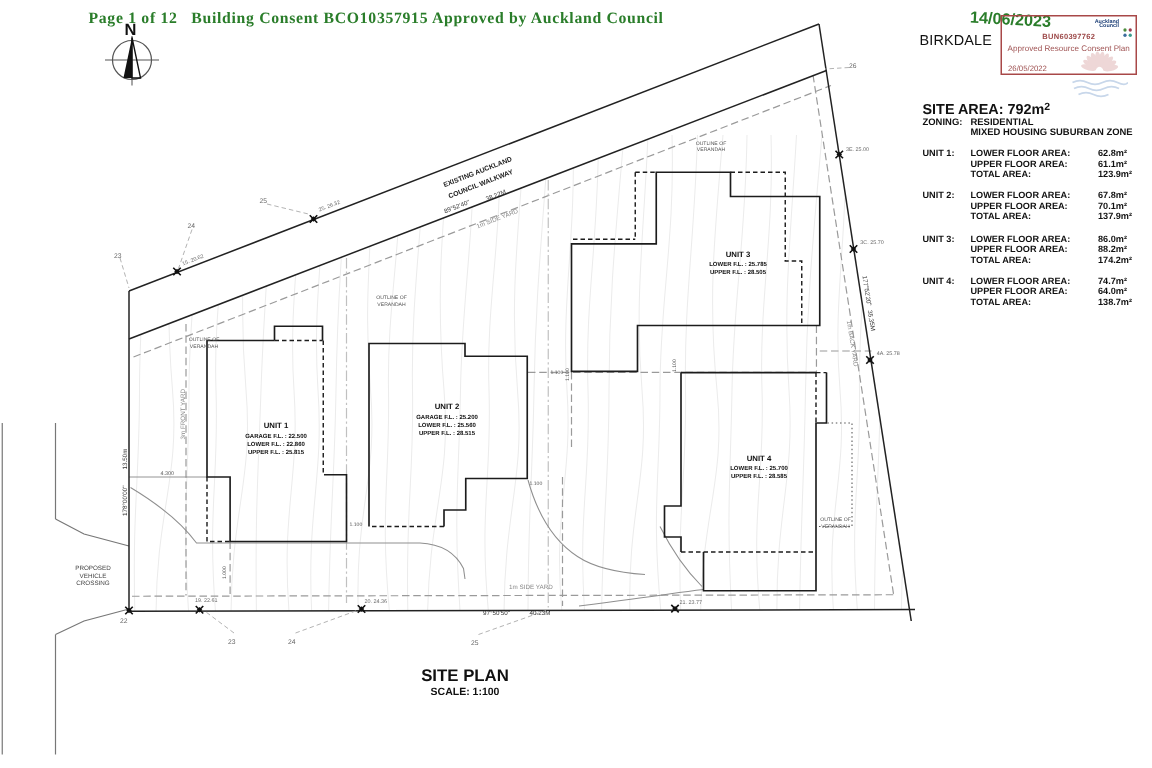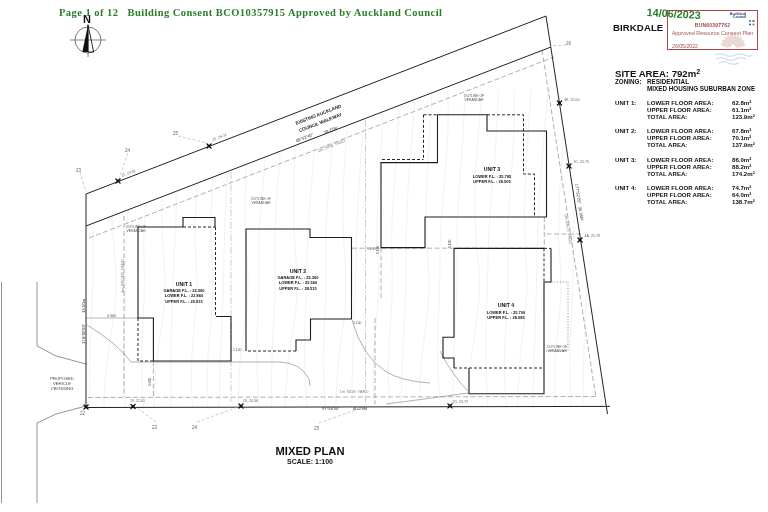--- a/index.html
+++ b/index.html
@@ -187,21 +187,21 @@
       <circle cx="88" cy="40" r="13" fill="none" stroke="#555" stroke-width="0.8"></circle>
       <line x1="70" y1="40" x2="106" y2="40" stroke="#555" stroke-width="0.7"></line>
       <line x1="88" y1="24" x2="88" y2="57" stroke="#555" stroke-width="0.7"></line>
       <polygon points="88,25 82.3,52 88,52" fill="#111"></polygon>
       <polygon points="88,25 93.7,52 88,52" fill="none" stroke="#111" stroke-width="0.9"></polygon>
       <text x="87" y="23" font-size="11" font-weight="bold" fill="#111" text-anchor="middle">N</text>
     </g>
   </svg>
 <div class="a" style="left:59px;top:7px;font-size:10.5px;font-weight:bold;color:#2a7d2a;letter-spacing:0.45px;font-family:Liberation Serif, serif;">Page 1 of 12&nbsp;&nbsp; Building Consent BCO10357915 Approved by Auckland Council</div>
 <div class="a" style="left:647px;top:6px;font-size:10.8px;font-weight:bold;color:#2a7d2a;transform:rotate(3.2deg);transform-origin:left top;">14/06/2023</div>
-<div class="a" style="left:613px;top:21.5px;font-size:9.6px;font-weight:bold;color:#111;letter-spacing:0.1px;">BIRKDALE</div>
+<div class="a" style="left:613px;top:21.5px;font-size:9.6px;font-weight:normal;color:#111;letter-spacing:0.1px;">BIRKDALE</div>
 <div class="a" style="left:667px;top:10px;width:89px;height:38px;border:1.4px solid #a84848;">
     <svg width="40" height="34" viewBox="0 0 40 34" style="position:absolute;left:44px;top:21px">
       <g transform="translate(21,15)">
         <ellipse cx="0" cy="-7.5" rx="1.9" ry="5.2" transform="rotate(-75)" fill="#eed7d7"></ellipse>
         <ellipse cx="0" cy="-7.5" rx="1.9" ry="5.2" transform="rotate(-58)" fill="#eed7d7"></ellipse>
         <ellipse cx="0" cy="-7.5" rx="1.9" ry="5.2" transform="rotate(-41)" fill="#eed7d7"></ellipse>
         <ellipse cx="0" cy="-7.5" rx="1.9" ry="5.2" transform="rotate(-24)" fill="#eed7d7"></ellipse>
         <ellipse cx="0" cy="-7.5" rx="1.9" ry="5.2" transform="rotate(-7)" fill="#eed7d7"></ellipse>
         <ellipse cx="0" cy="-7.5" rx="1.9" ry="5.2" transform="rotate(10)" fill="#eed7d7"></ellipse>
         <ellipse cx="0" cy="-7.5" rx="1.9" ry="5.2" transform="rotate(27)" fill="#eed7d7"></ellipse>
@@ -252,13 +252,13 @@
 <div class="a" style="left:732px;top:163.1px;font-size:6.1px;font-weight:bold;color:#111;">88.2m²</div>
 <div class="a" style="left:647px;top:170.0px;font-size:6.1px;font-weight:bold;color:#111;">TOTAL AREA:</div>
 <div class="a" style="left:732px;top:170.0px;font-size:6.1px;font-weight:bold;color:#111;">174.2m²</div>
 <div class="a" style="left:615px;top:183.8px;font-size:6.1px;font-weight:bold;color:#111;">UNIT 4:</div>
 <div class="a" style="left:647px;top:183.8px;font-size:6.1px;font-weight:bold;color:#111;">LOWER FLOOR AREA:</div>
 <div class="a" style="left:732px;top:183.8px;font-size:6.1px;font-weight:bold;color:#111;">74.7m²</div>
 <div class="a" style="left:647px;top:190.70000000000002px;font-size:6.1px;font-weight:bold;color:#111;">UPPER FLOOR AREA:</div>
 <div class="a" style="left:732px;top:190.70000000000002px;font-size:6.1px;font-weight:bold;color:#111;">64.0m²</div>
 <div class="a" style="left:647px;top:197.60000000000002px;font-size:6.1px;font-weight:bold;color:#111;">TOTAL AREA:</div>
 <div class="a" style="left:732px;top:197.60000000000002px;font-size:6.1px;font-weight:bold;color:#111;">138.7m²</div>
-<div class="a" style="left:310px;top:444.5px;font-size:11.2px;font-weight:bold;color:#111;transform:translateX(-50%);">MIXED PLAN</div>
+<div class="a" style="left:310px;top:444.5px;font-size:11.2px;font-weight:bold;color:#111;transform:translateX(-50%);">SITE PLAN</div>
 <div class="a" style="left:310px;top:458px;font-size:7px;font-weight:bold;color:#111;transform:translateX(-50%);">SCALE: 1:100</div>
 </body></html>

